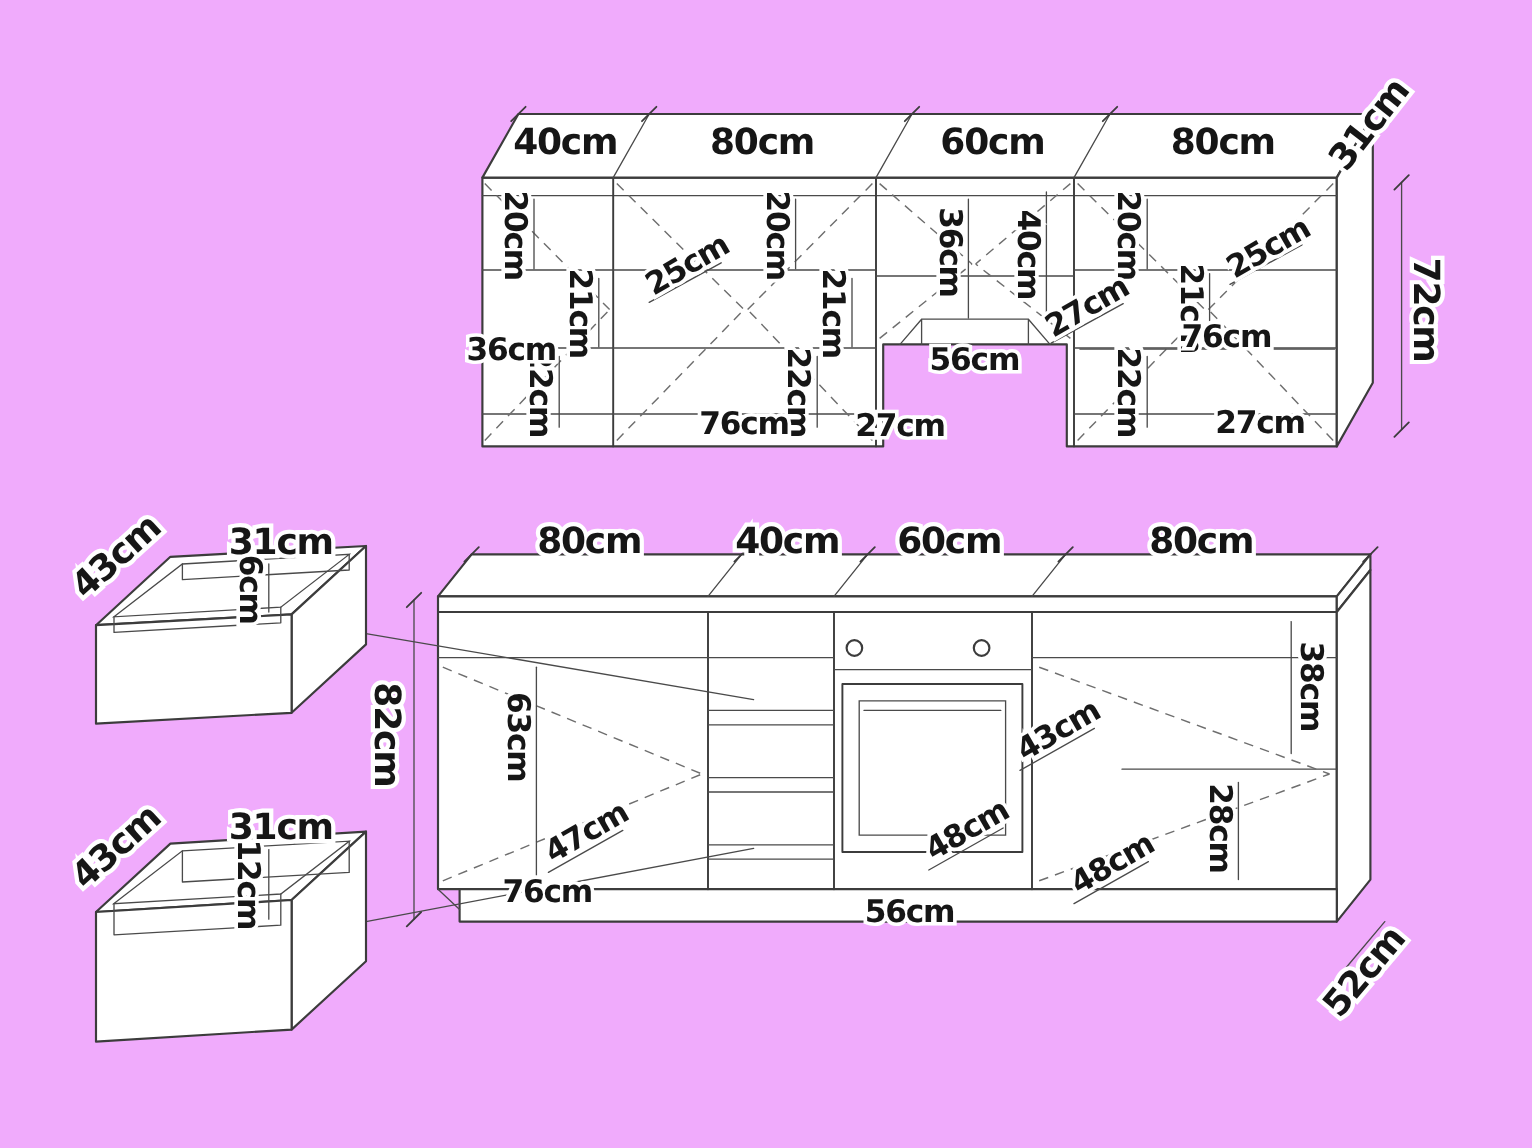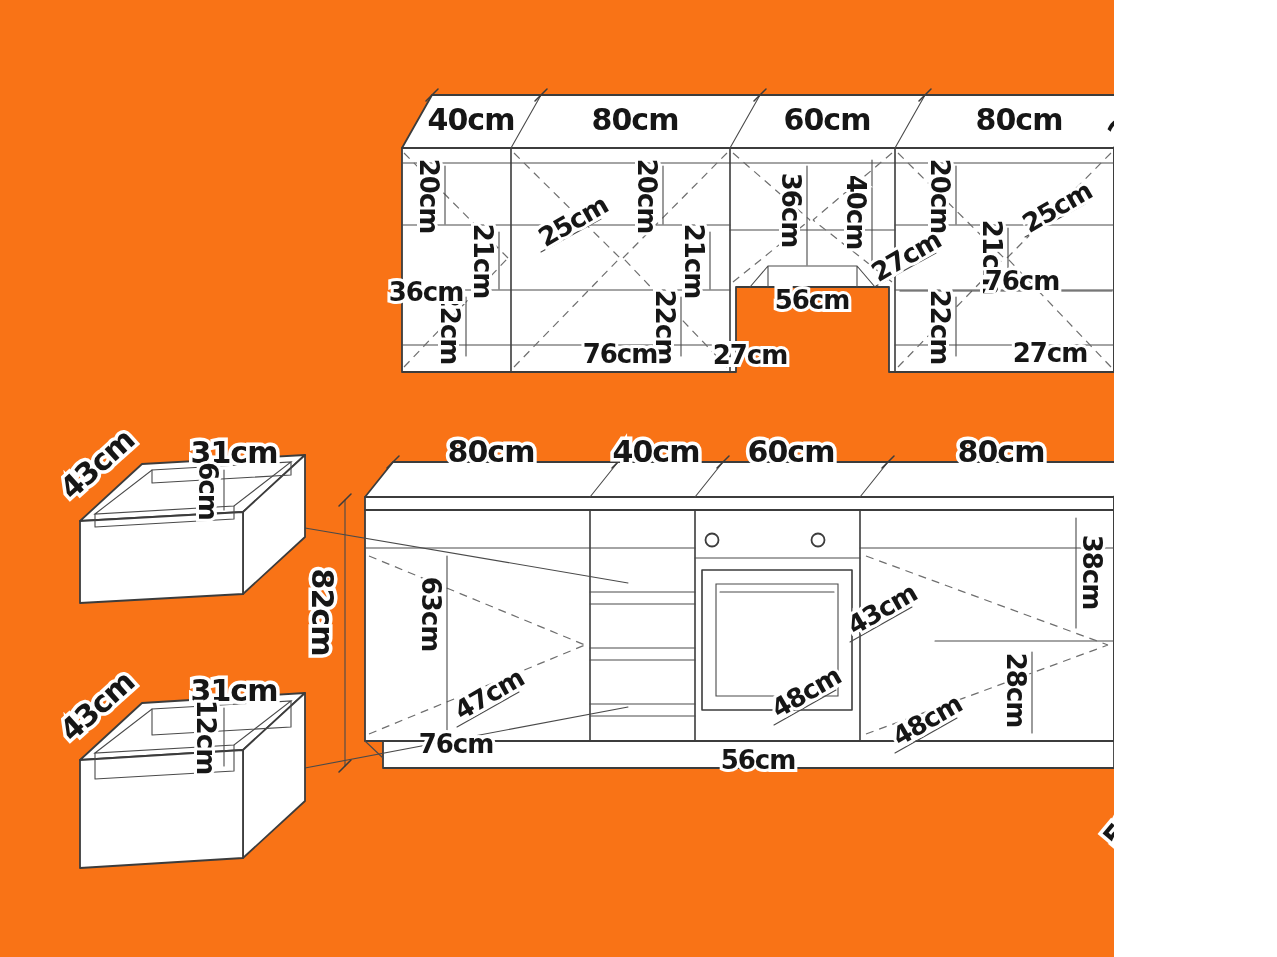--- a/index.html
+++ b/index.html
@@ -1,16 +1,16 @@
 <!DOCTYPE html>
 <html><head>
 <meta charset="utf-8">
 <style>
   html,body{margin:0;padding:0;background:#ffffff;}
-  .stage{position:relative;width:1114px;height:957px;background:#f97316;overflow:hidden;
+  .stage{position:relative;width:1277px;height:957px;background:#f0abfc;overflow:hidden;
          font-family:"DejaVu Sans",sans-serif;}
   svg{display:block;}
   .face{fill:#ffffff;stroke:#3c3c3c;stroke-width:1.8;stroke-linejoin:round;stroke-linecap:round;}
   .ln{fill:none;stroke:#3c3c3c;stroke-width:1.6;stroke-linejoin:round;stroke-linecap:round;}
   .ln-thin{fill:none;stroke:#4a4a4a;stroke-width:1.1;stroke-linecap:round;}
   .dimln{fill:none;stroke:#4a4a4a;stroke-width:1.1;stroke-linecap:round;}
   .tick{fill:none;stroke:#3c3c3c;stroke-width:1.5;stroke-linecap:round;}
   .dash{fill:none;stroke:#6e6e6e;stroke-width:1.2;stroke-dasharray:8 6;}
   .dim{font-family:"DejaVu Sans",sans-serif;font-weight:700;font-size:26px;letter-spacing:-1px;
        fill:#161616;stroke:#ffffff;stroke-width:6px;paint-order:stroke;

